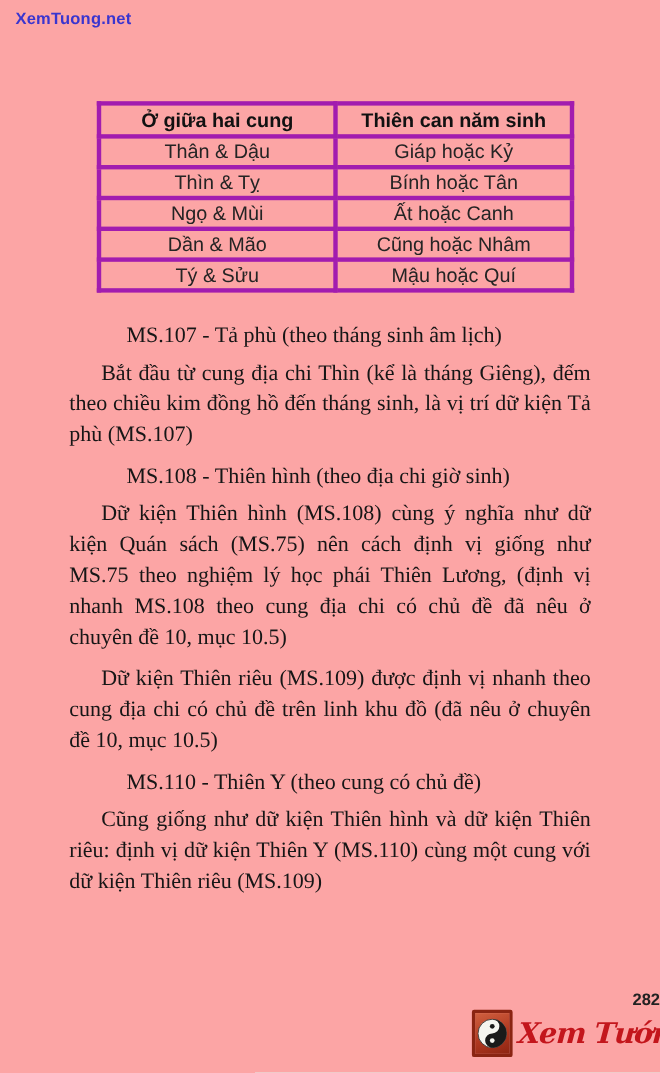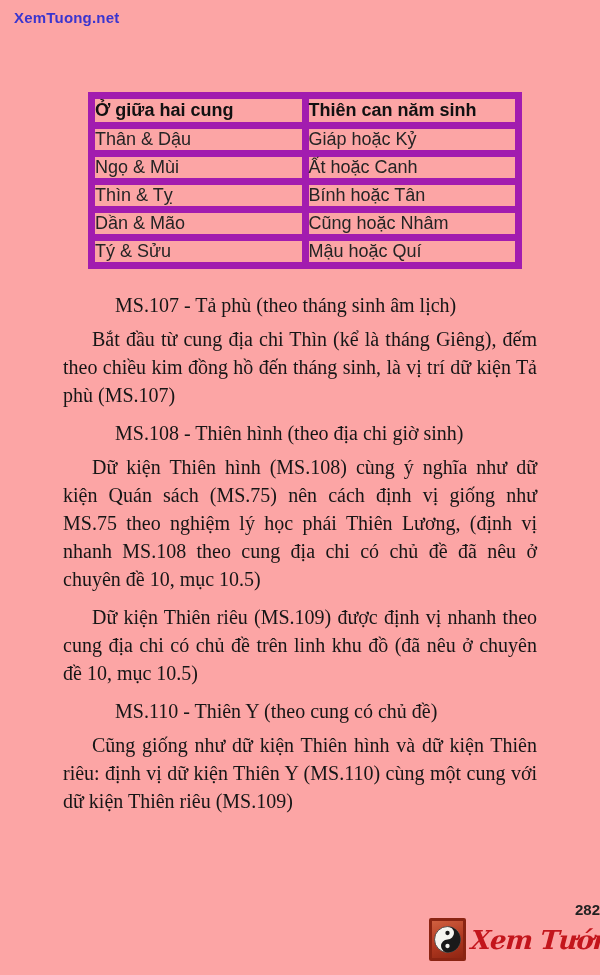--- a/index.html
+++ b/index.html
@@ -32,22 +32,22 @@
   table.conv {
     position: absolute;
     top: 92px;
     left: 88px;
     width: 434px;
     border-collapse: collapse;
     font-family: "Liberation Sans", "DejaVu Sans", sans-serif;
     table-layout: fixed;
   }
   table.conv th, table.conv td {
-    border: 7px solid #a21caf;
-    text-align: left;
+    border: 4px solid #a21caf;
+    text-align: center;
     vertical-align: middle;
   }
   table.conv th {
     height: 30px;
     font-size: 18px;
     font-weight: 700;
     color: #111;
   }
   table.conv td {
     height: 28px;
@@ -135,26 +135,26 @@
         <th>Ở giữa hai cung</th>
         <th>Thiên can năm sinh</th>
       </tr>
     </thead>
     <tbody>
         <tr>
           <td>Thân &amp; Dậu</td>
           <td>Giáp hoặc Kỷ</td>
         </tr>
         <tr>
+          <td>Thìn &amp; Tỵ</td>
+          <td>Bính hoặc Tân</td>
+        </tr>
+        <tr>
           <td>Ngọ &amp; Mùi</td>
           <td>Ất hoặc Canh</td>
-        </tr>
-        <tr>
-          <td>Thìn &amp; Tỵ</td>
-          <td>Bính hoặc Tân</td>
         </tr>
         <tr>
           <td>Dần &amp; Mão</td>
           <td>Cũng hoặc Nhâm</td>
         </tr>
         <tr>
           <td>Tý &amp; Sửu</td>
           <td>Mậu hoặc Quí</td>
         </tr>
       </tbody>

